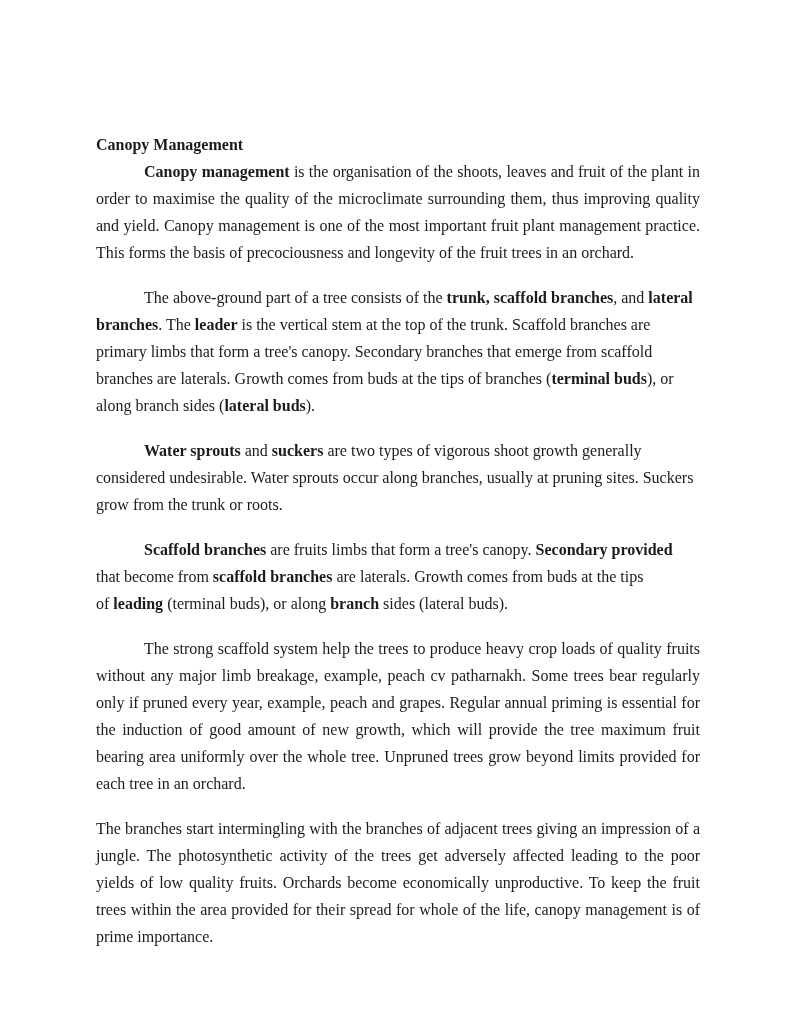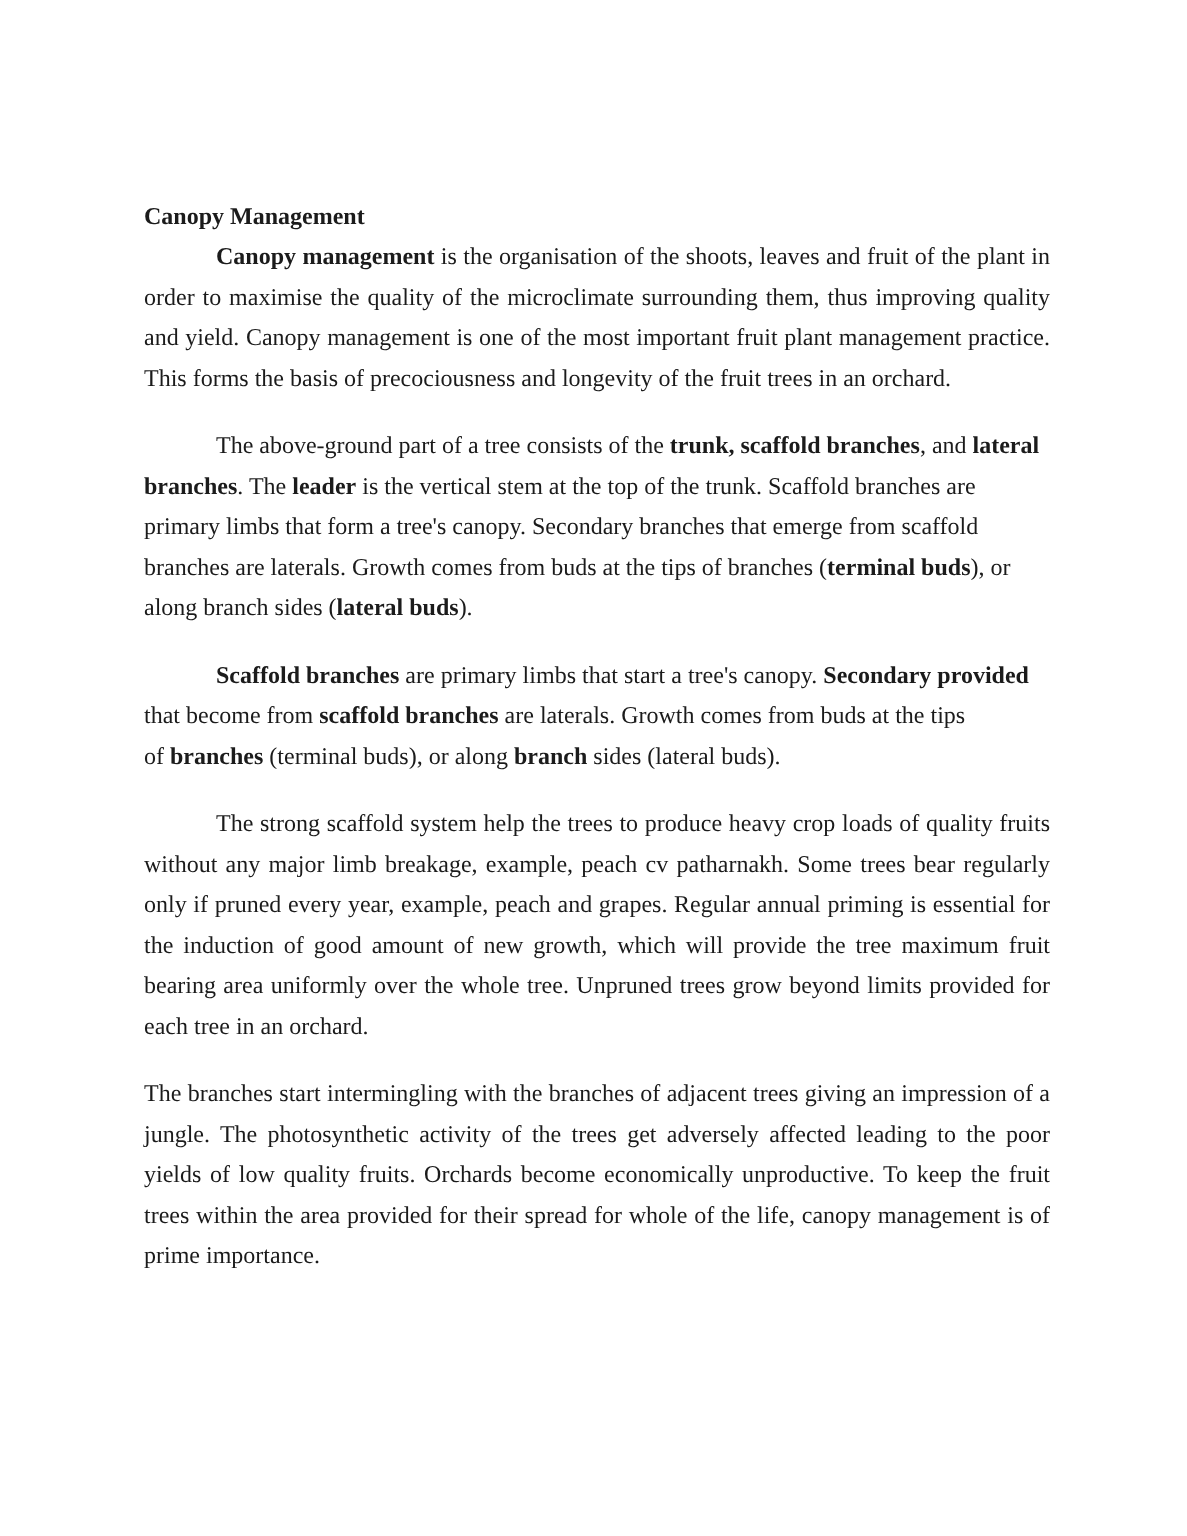--- a/index.html
+++ b/index.html
@@ -41,17 +41,18 @@
   .para b { font-weight: bold; }
 </style>
 </head>
 <body>
 
 <div class="page">
   <h1 class="doc-title">Canopy Management</h1>
   <div id="paragraphs">
       <p class="para justify indent"><b>Canopy management</b><span> is the organisation of the shoots, leaves and fruit of the plant in order to maximise the quality of the microclimate surrounding them, thus improving quality and yield. Canopy management is one of the most important fruit plant management practice. This forms the basis of precociousness and longevity of the fruit trees in an orchard.</span></p>
       <p class="para left indent"><span>The above-ground part of a tree consists of the </span><b>trunk, scaffold branches</b><span>, and </span><b>lateral branches</b><span>. The </span><b>leader</b><span> is the vertical stem at the top of the trunk. Scaffold branches are primary limbs that form a tree's canopy. Secondary branches that emerge from scaffold branches are laterals. Growth comes from buds at the tips of branches (</span><b>terminal buds</b><span>), or along branch sides (</span><b>lateral buds</b><span>).</span></p>
-      <p class="para left indent"><b>Scaffold branches</b><span> are primary limbs that start a tree's canopy. </span><b>Secondary provided</b><span> that become from </span><b>scaffold branches</b><span> are laterals. Growth comes from buds at the tips</span><br><span>of </span><b>branches</b><span> (terminal buds), or along </span><b>branch</b><span> sides (lateral buds).</span></p>
+      <p class="para left indent"><b>Water sprouts</b><span> and </span><b>suckers</b><span> are two types of vigorous shoot growth generally considered undesirable. Water sprouts occur along branches, usually at pruning sites. Suckers grow from the trunk or roots.</span></p>
+      <p class="para left indent"><b>Scaffold branches</b><span> are fruits limbs that form a tree's canopy. </span><b>Secondary provided</b><span> that become from </span><b>scaffold branches</b><span> are laterals. Growth comes from buds at the tips</span><br><span>of </span><b>leading</b><span> (terminal buds), or along </span><b>branch</b><span> sides (lateral buds).</span></p>
       <p class="para justify indent"><span>The strong scaffold system help the trees to produce heavy crop loads of quality fruits without any major limb breakage, example, peach cv patharnakh. Some trees bear regularly only if pruned every year, example, peach and grapes. Regular annual priming is essential for the induction of good amount of new growth, which will provide the tree maximum fruit bearing area uniformly over the whole tree. Unpruned trees grow beyond limits provided for each tree in an orchard.</span></p>
       <p class="para justify"><span>The branches start intermingling with the branches of adjacent trees giving an impression of a jungle. The photosynthetic activity of the trees get adversely affected leading to the poor yields of low quality fruits. Orchards become economically unproductive. To keep the fruit trees within the area provided for their spread for whole of the life, canopy management is of prime importance.</span></p>
     </div>
 </div>
 
 </body></html>

